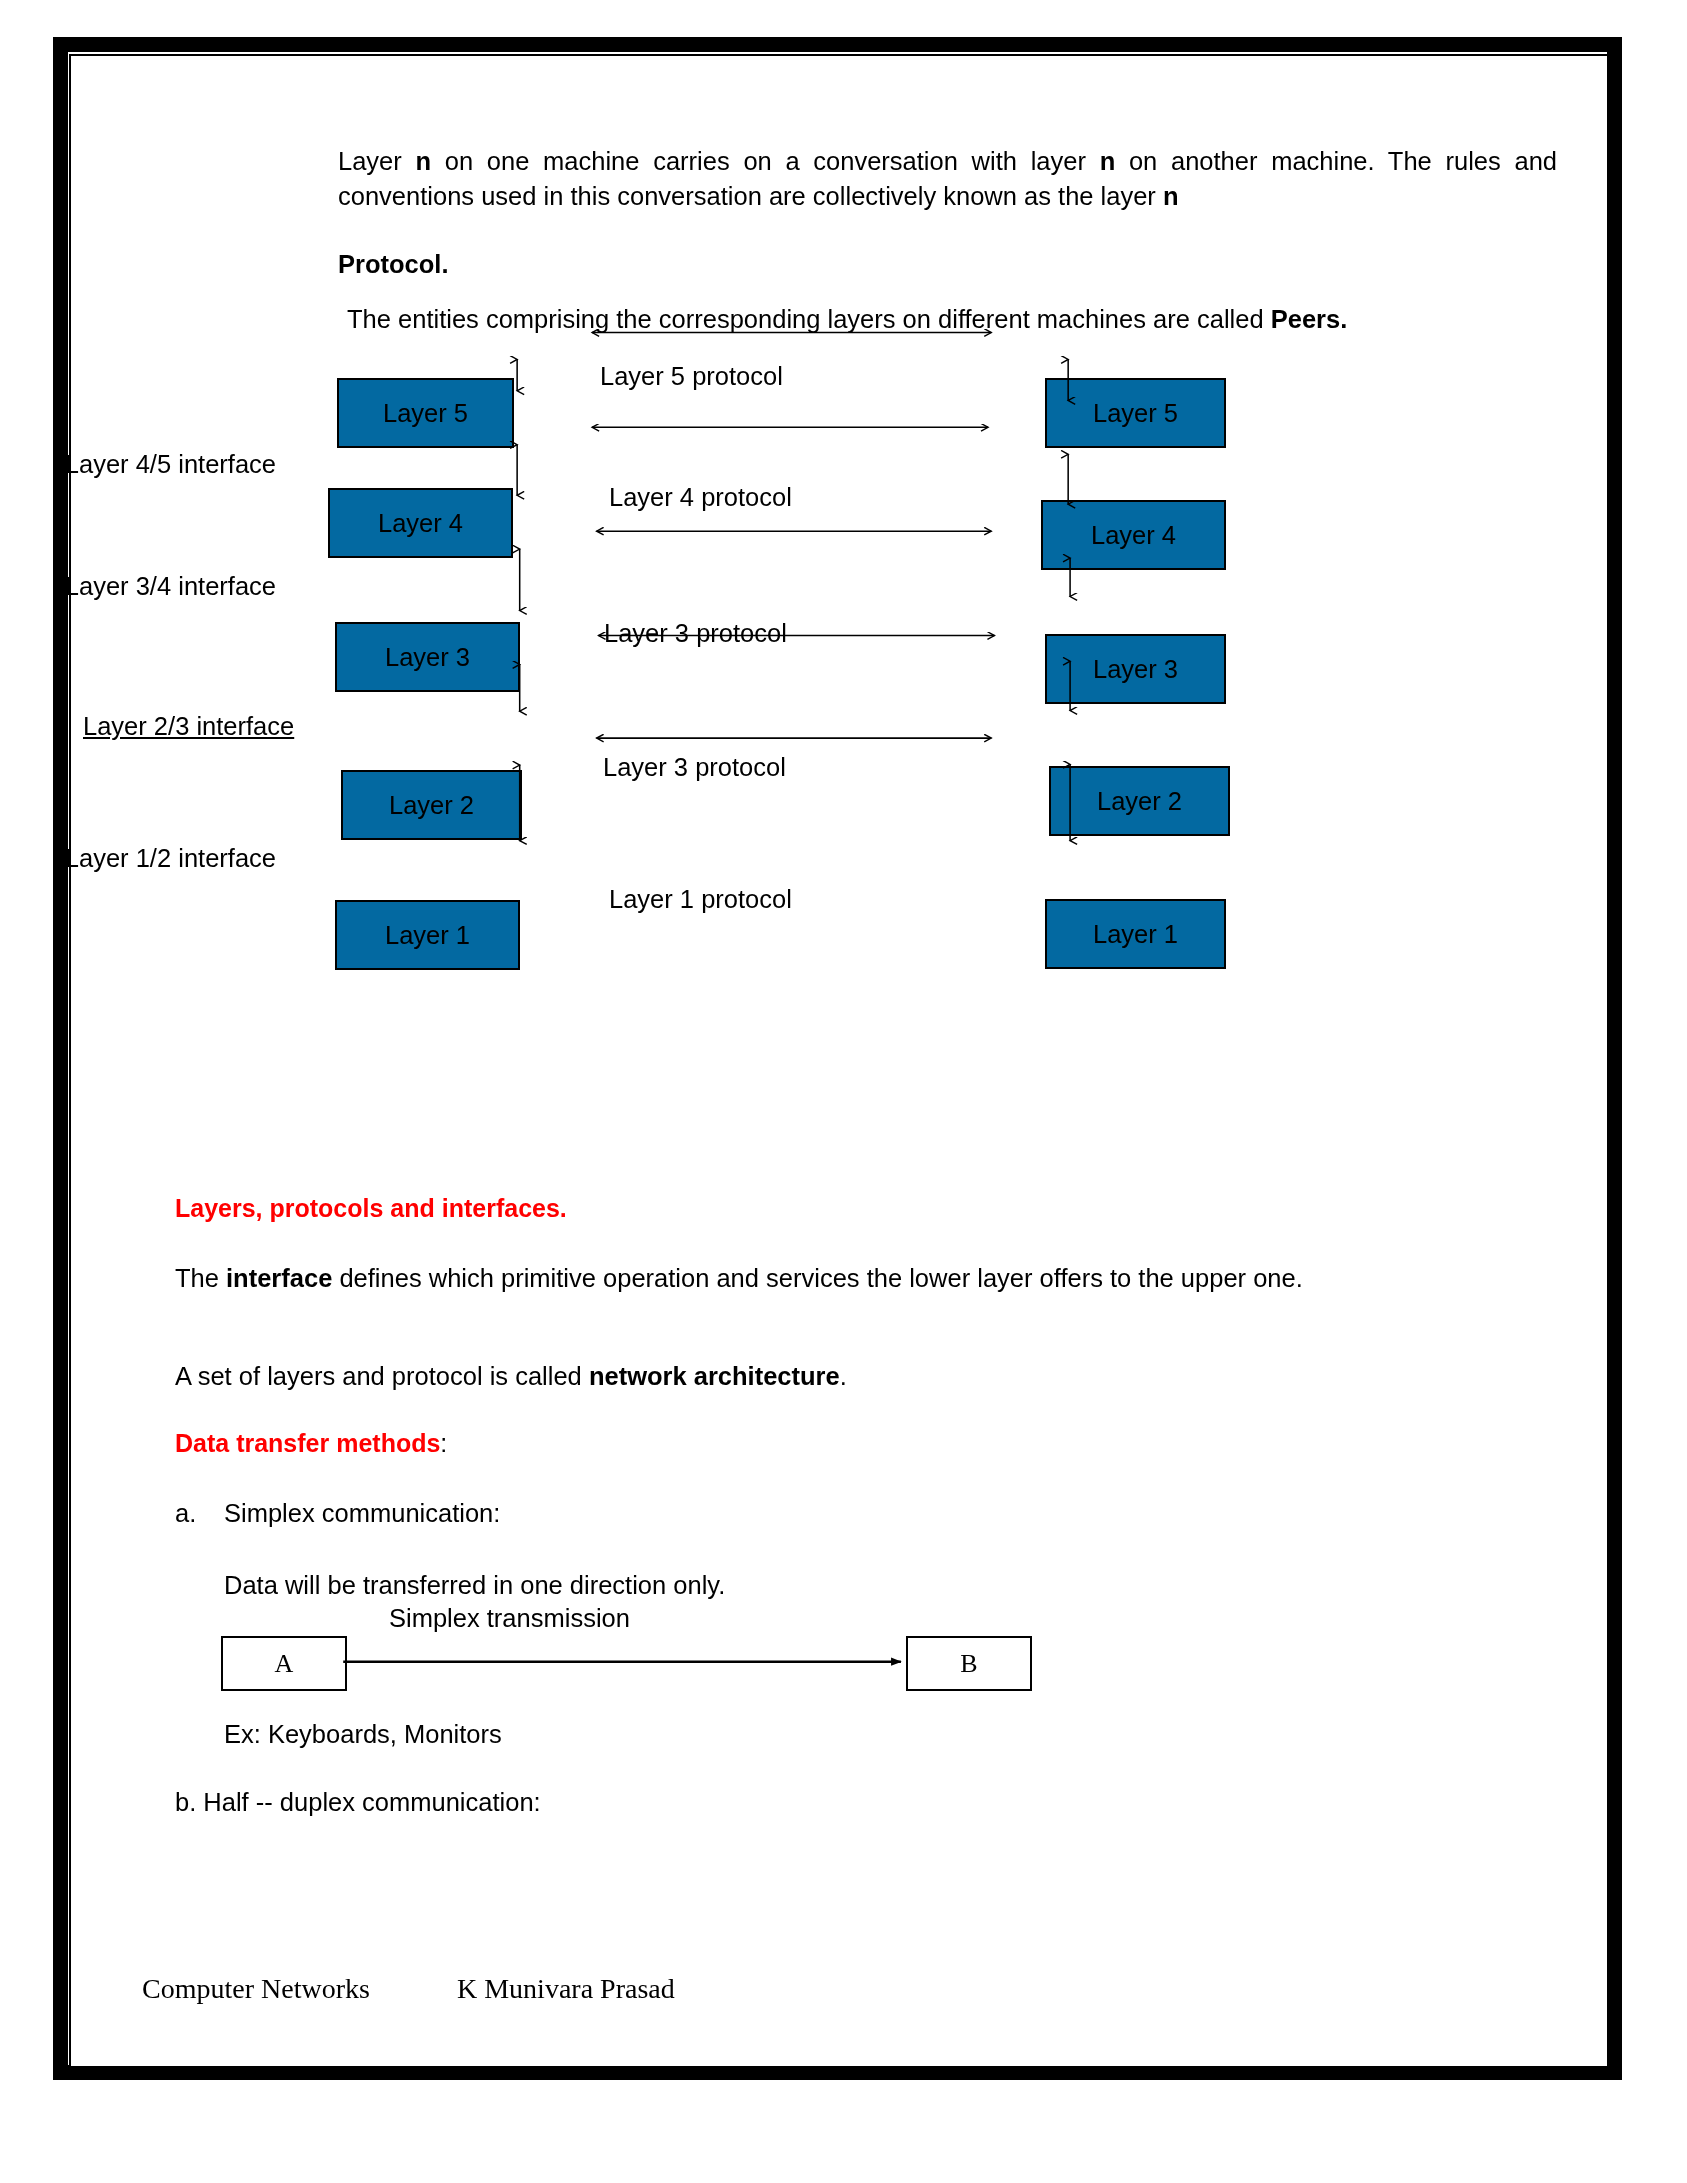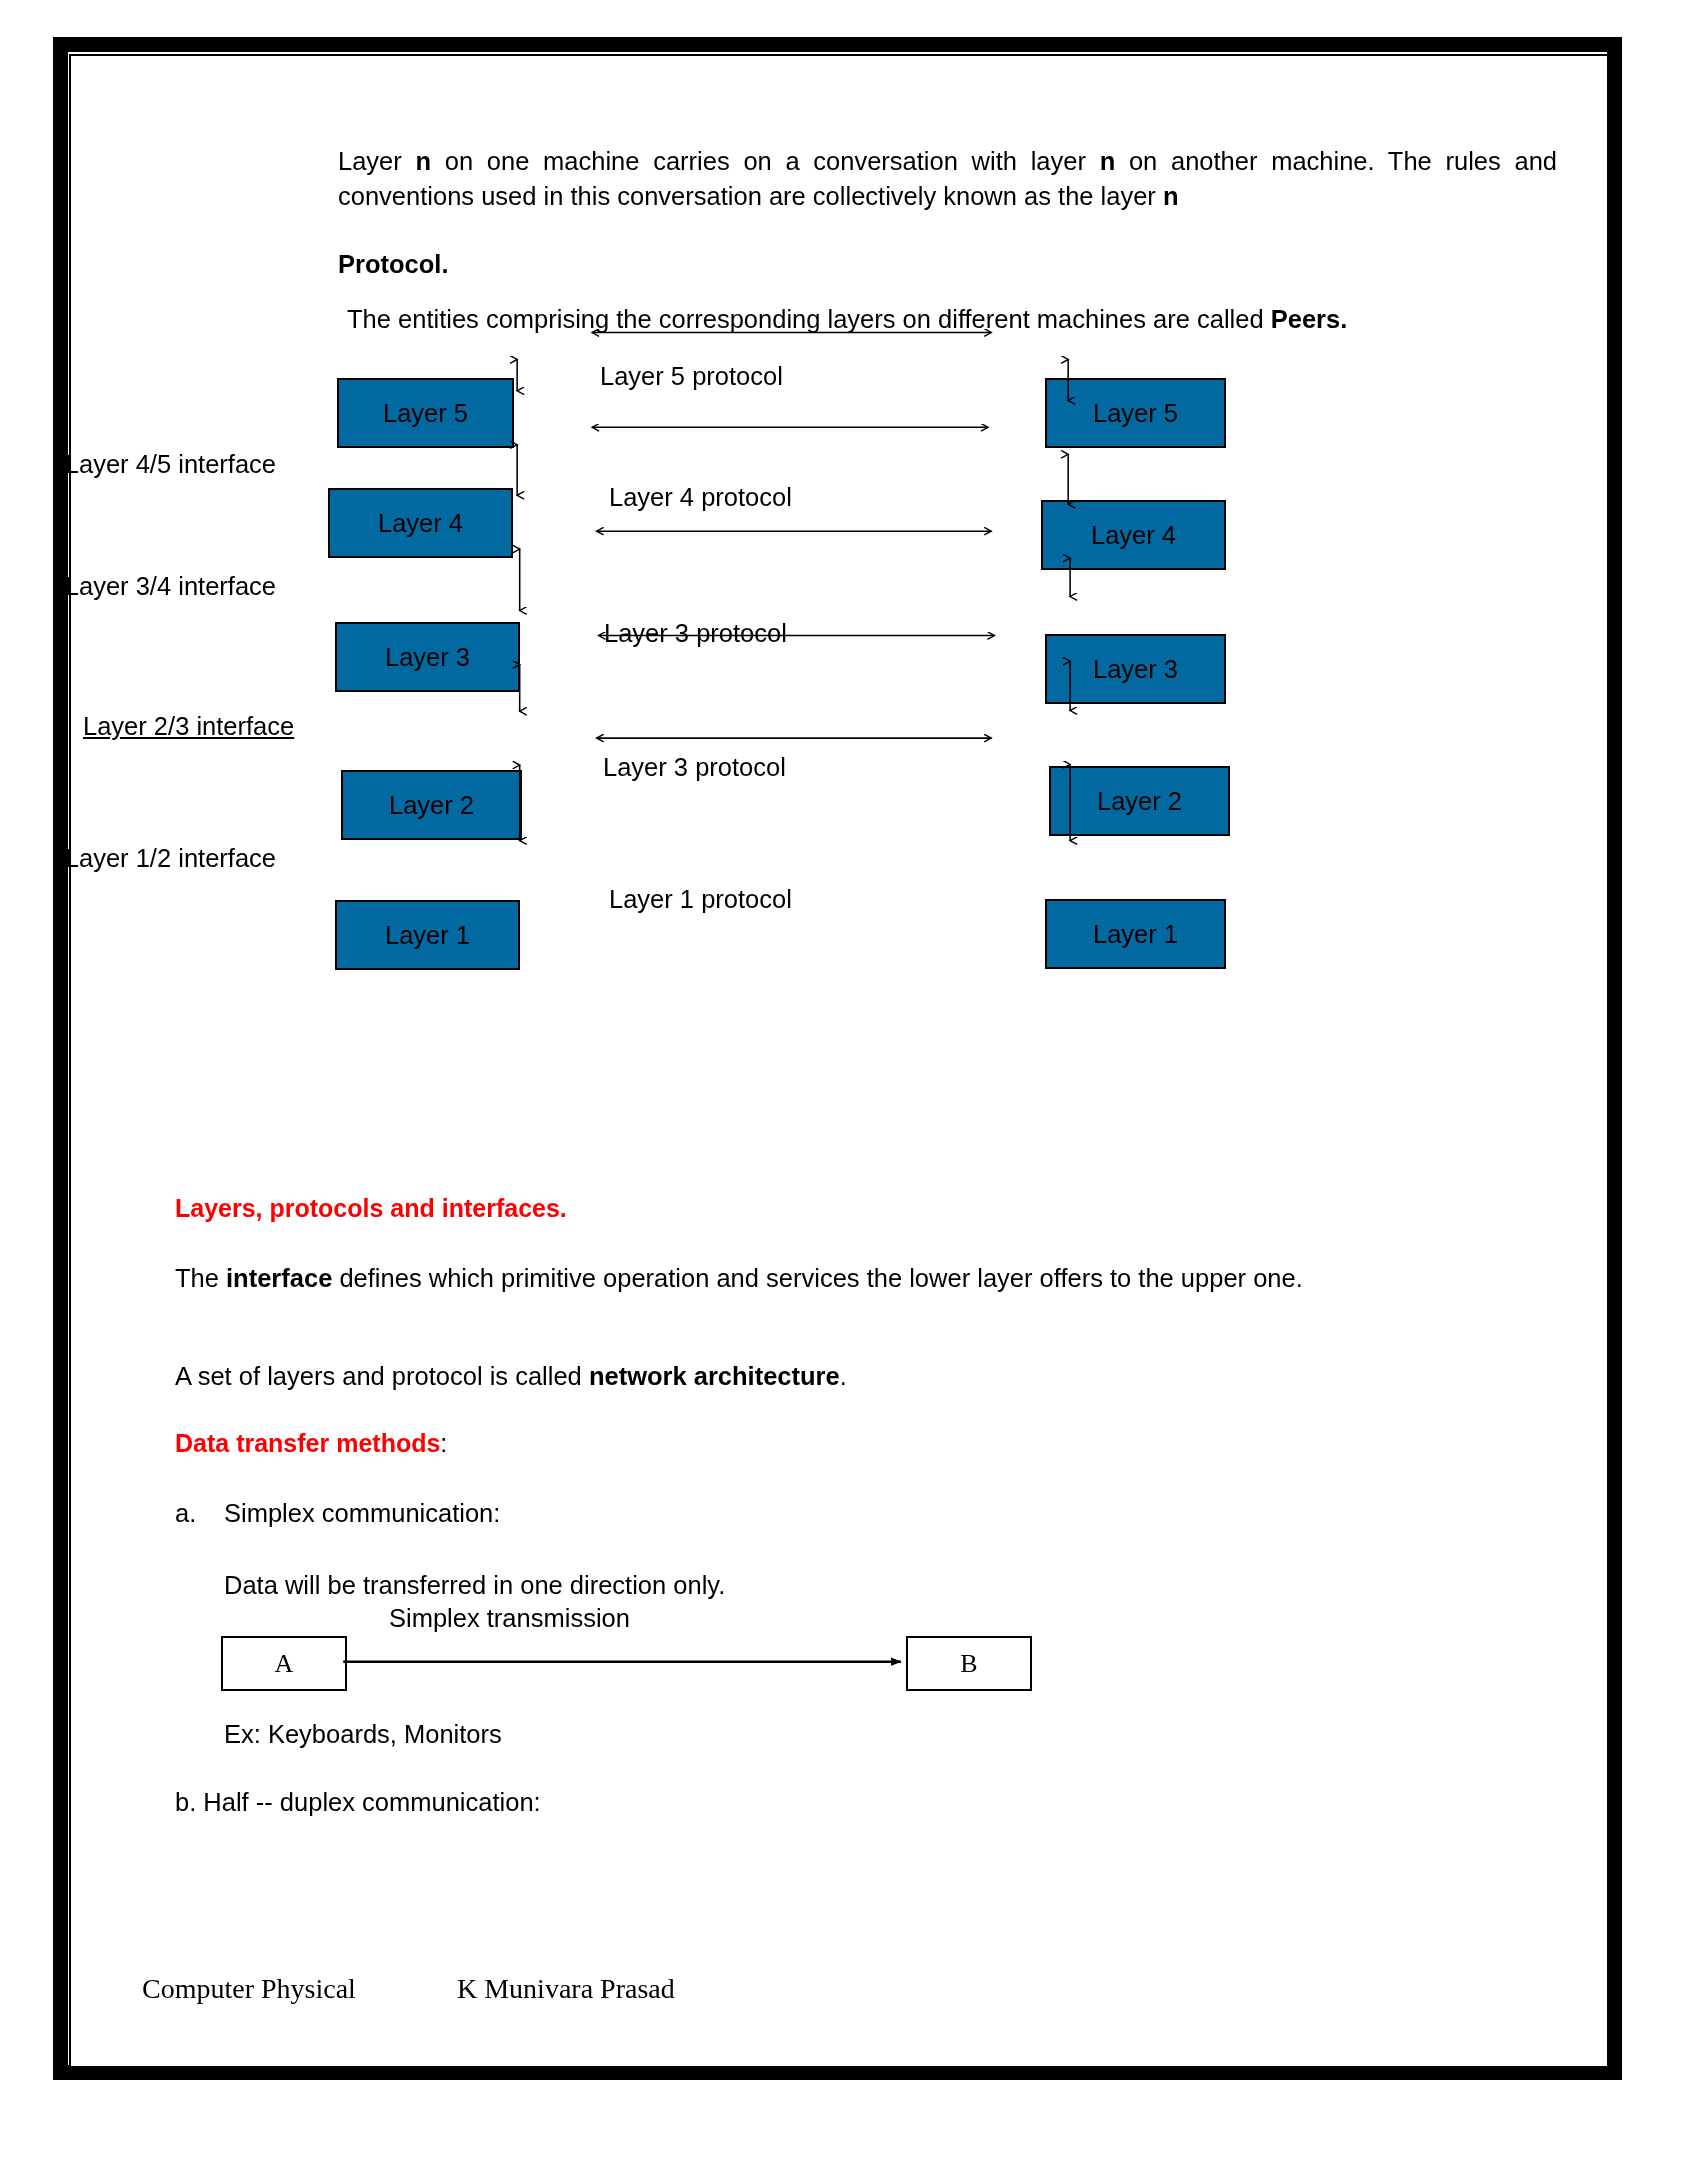--- a/index.html
+++ b/index.html
@@ -217,21 +217,21 @@
 
     <div class="para" style="left:151px;top:1665px;">
       <span>Ex: Keyboards, Monitors</span>
     </div>
 
     <div class="para" style="left:102px;top:1733px;">
       <span>b. Half -- duplex communication:</span>
     </div>
 
     <div class="footer" style="left:69px;top:1916px;">
-      <span>Computer Physical</span>
+      <span>Computer Networks</span>
     </div>
     <div class="footer" style="left:384px;top:1916px;">
       <span>K Munivara Prasad</span>
     </div>
 
   </div>
 </div>
 
 
 </body></html>

